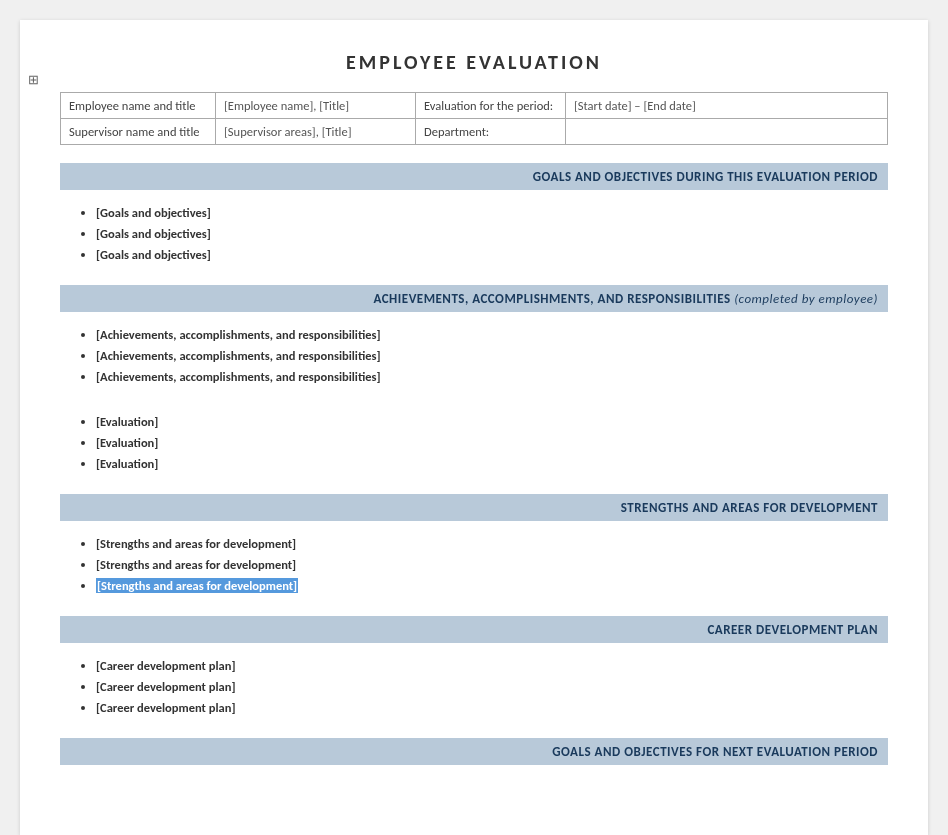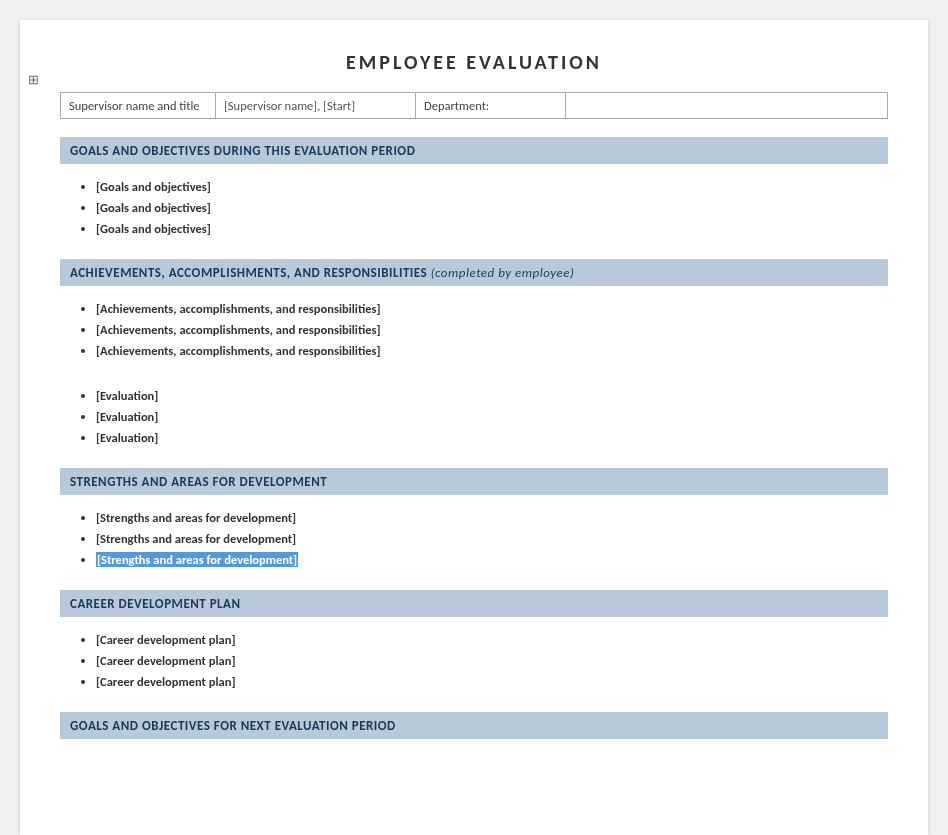--- a/index.html
+++ b/index.html
@@ -86,20 +86,21 @@
     }
 
     .section-header {
       background: #b8c9d9;
       padding: 6px 10px;
       font-weight: bold;
       font-size: 13px;
       color: #1a3a5c;
       letter-spacing: 0.5px;
       margin-bottom: 8px;
+      text-align: right;
     }
 
     .section-header .italic-part {
       font-style: italic;
       font-weight: normal;
     }
 
     .section-list {
       list-style: disc;
       margin-left: 36px;
@@ -123,23 +124,29 @@
 <body>
 
 <div class="page">
 
   <span class="plus-icon">⊞</span>
 
   <h1 class="page-title">EMPLOYEE EVALUATION</h1>
 
   <table class="info-table">
     <tbody>
+        <tr>
+      <td class="label-cell">Employee name and title</td>
+      <td class="value-cell">[Employee name], [Title]</td>
+      <td class="label-cell-right">Evaluation for the period:</td>
+      <td class="value-cell-right">[Start date] – [End date]</td>
+    </tr>
     <tr>
       <td class="label-cell">Supervisor name and title</td>
-      <td class="value-cell">[Supervisor name], [Start]</td>
+      <td class="value-cell">[Supervisor areas], [Title]</td>
       <td class="label-cell-right">Department:</td>
       <td class="value-cell-right"></td>
     </tr>
   </tbody>
     </table>
 
   <div id="sections-container">
       <div class="section">
         <div class="section-header">GOALS AND OBJECTIVES DURING THIS EVALUATION PERIOD</div>
         <ul class="section-list">

